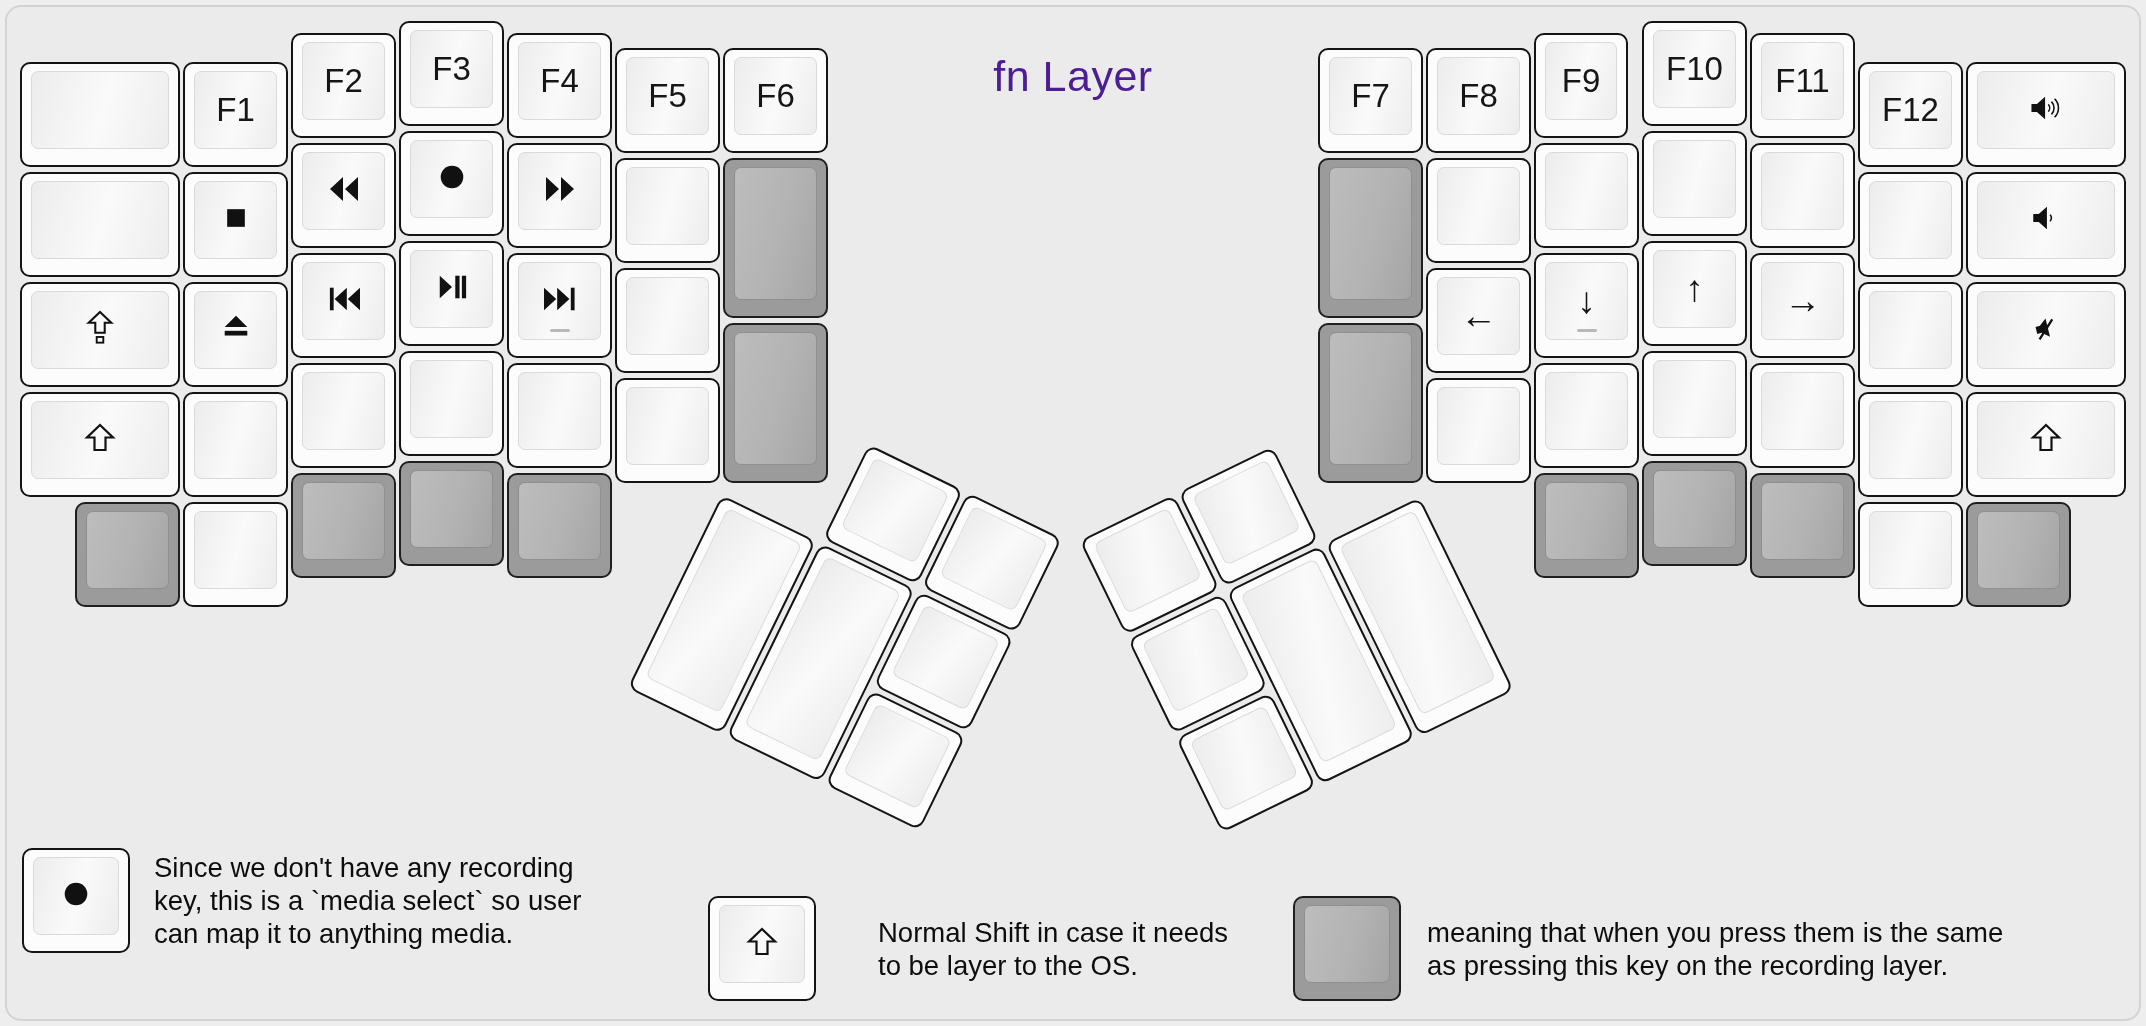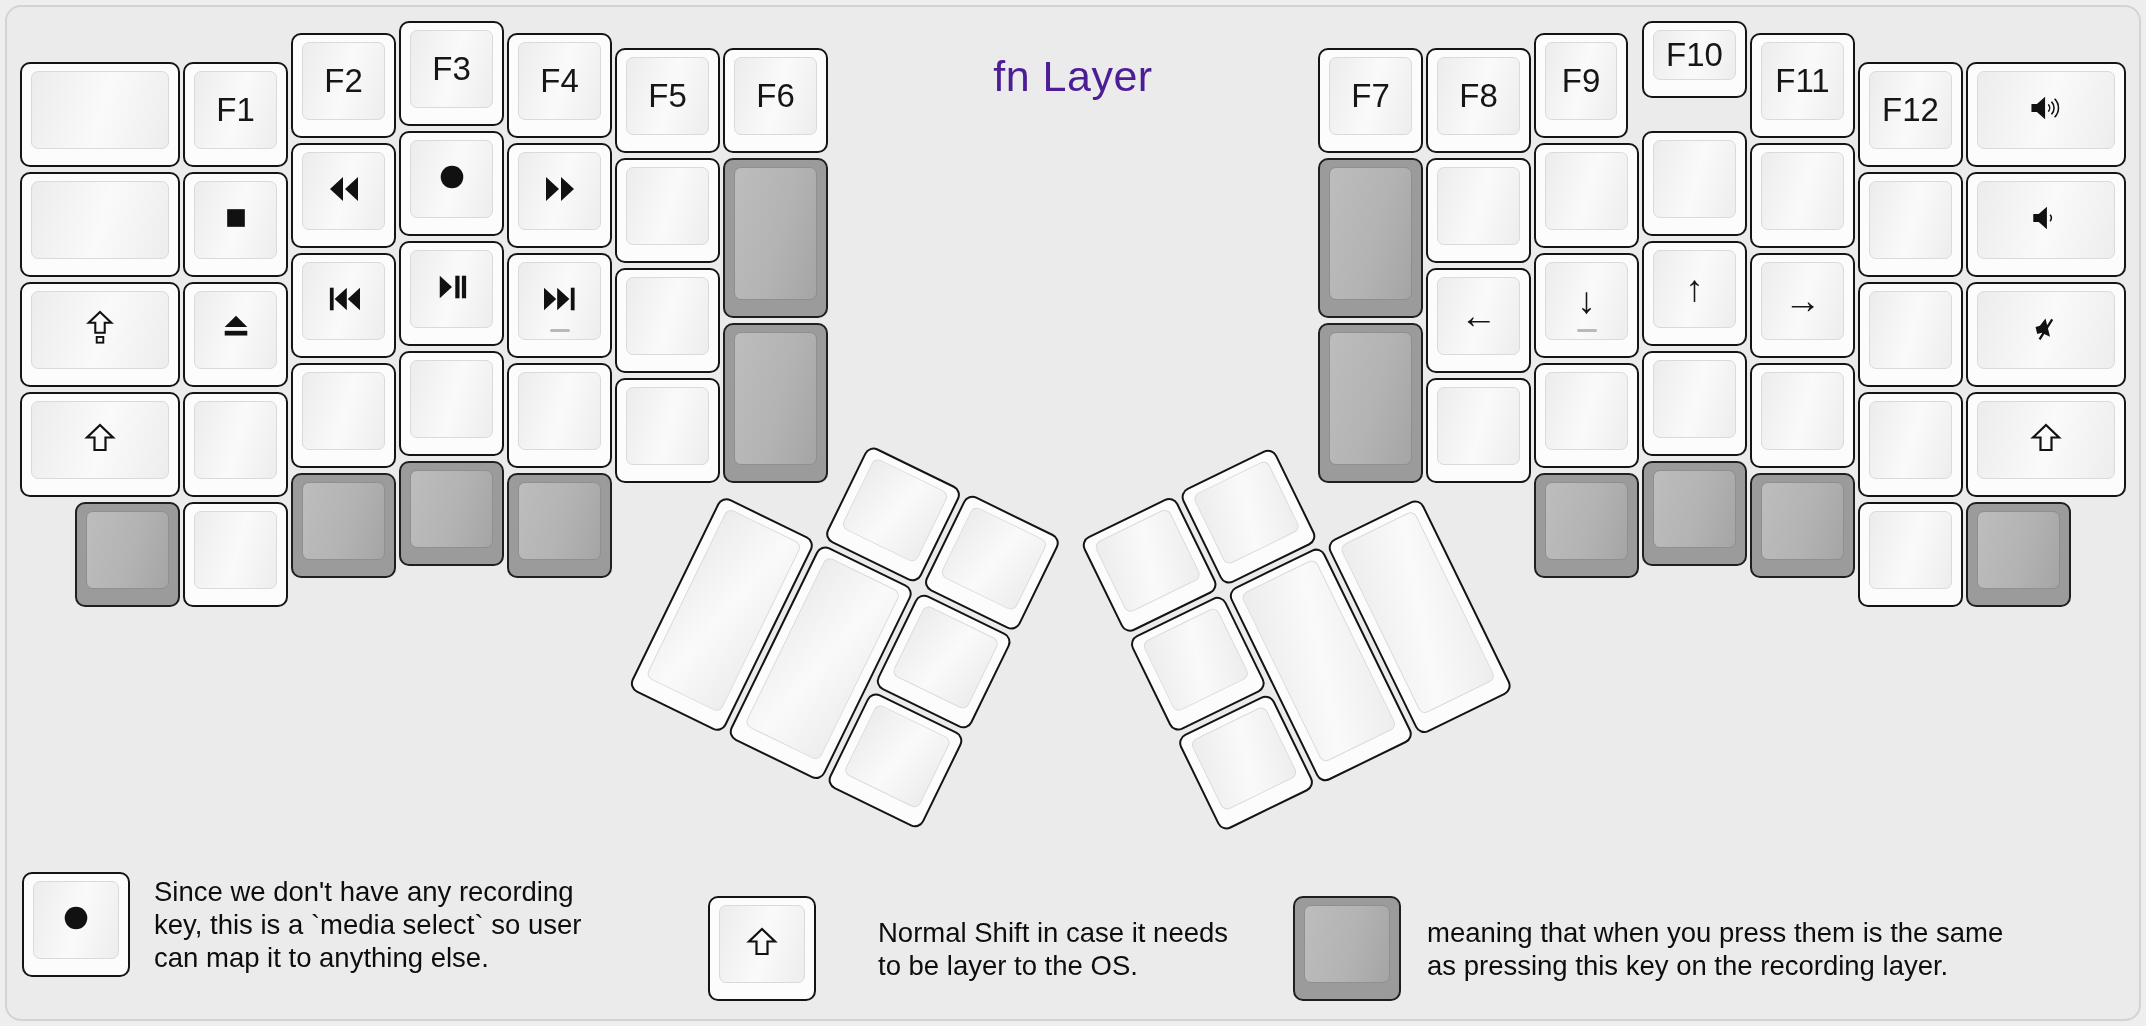--- a/index.html
+++ b/index.html
@@ -253,21 +253,21 @@
         <span class="klabel arrow">↓</span>
         <div class="homing"></div>
       </div>
     </div>
     <div class="key" style="width: 105px; height: 105px; left: 1534px; top: 363px;">
       <div class="keytop"></div>
     </div>
     <div class="key gray" style="width: 105px; height: 105px; left: 1534px; top: 473px;">
       <div class="keytop"></div>
     </div>
-    <div class="key" style="width: 105px; height: 77px; left: 1642px; top: 21px;">
+    <div class="key" style="width: 105px; height: 105px; left: 1642px; top: 21px;">
       <div class="keytop">
         <span class="klabel">F10</span>
       </div>
     </div>
     <div class="key" style="width: 105px; height: 105px; left: 1642px; top: 131px;">
       <div class="keytop"></div>
     </div>
     <div class="key" style="width: 105px; height: 105px; left: 1642px; top: 241px;">
       <div class="keytop">
         <span class="klabel arrow">↑</span>
@@ -388,34 +388,34 @@
       <div class="keytop"></div>
     </div>
     <div class="key" style="width: 105px; height: 215px; left: 110px; top: 110px;">
       <div class="keytop"></div>
     </div>
     <div class="key" style="width: 105px; height: 215px; left: 220px; top: 110px;">
       <div class="keytop"></div>
     </div>
   </div>
 
-<div class="legend-item" style="left:22px;top:872px;">
+<div class="legend-item" style="left:22px;top:848px;">
   <div class="legend-key-slot" style="margin-right:24px;">
       <div class="key" style="width: 108px; height: 105px;">
         <div class="keytop">
           <span><svg viewBox="0 0 34 34" width="32" height="32">
               <circle cx="17" cy="17" r="12" fill="#111"></circle>
             </svg></span>
         </div>
       </div>
     </div>
   <div class="legend-text">
     <div>Since we don't have any recording</div>
     <div>key, this is a `media select` so user</div>
-    <div>can map it to anything else.</div>
+    <div>can map it to anything media.</div>
   </div>
 </div>
 
 <div class="legend-item" style="left:672px;top:896px;padding-left:36px;">
   <div class="legend-key-slot" style="margin-right:62px;">
       <div class="key" style="width: 108px; height: 105px;">
         <div class="keytop">
           <span><svg viewBox="0 0 36 36" width="36" height="36">
               <path d="M18 5 L31 17.5 L23.5 17.5 L23.5 30 L12.5 30 L12.5 17.5 L5 17.5 Z" fill="none" stroke="#111" stroke-width="2.2"></path>
             </svg></span>

